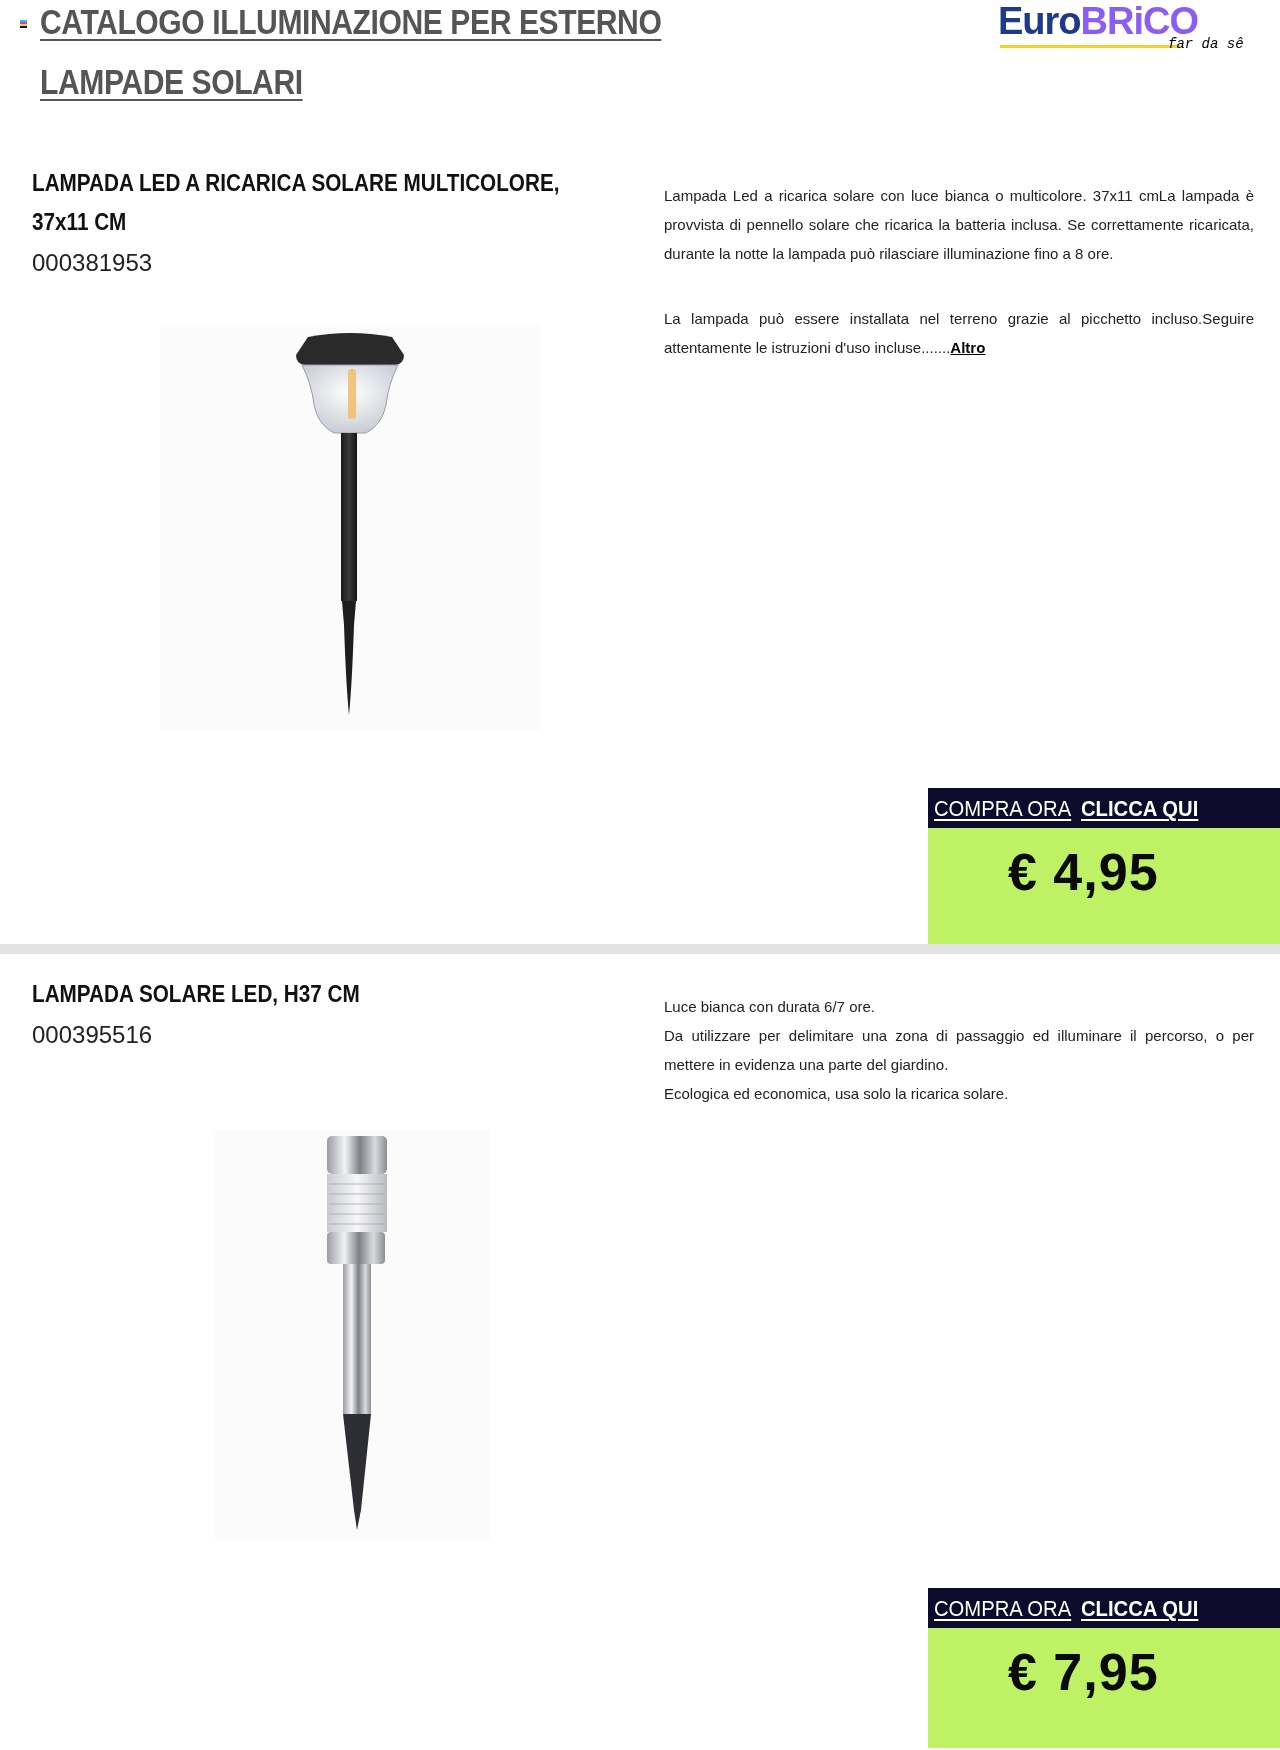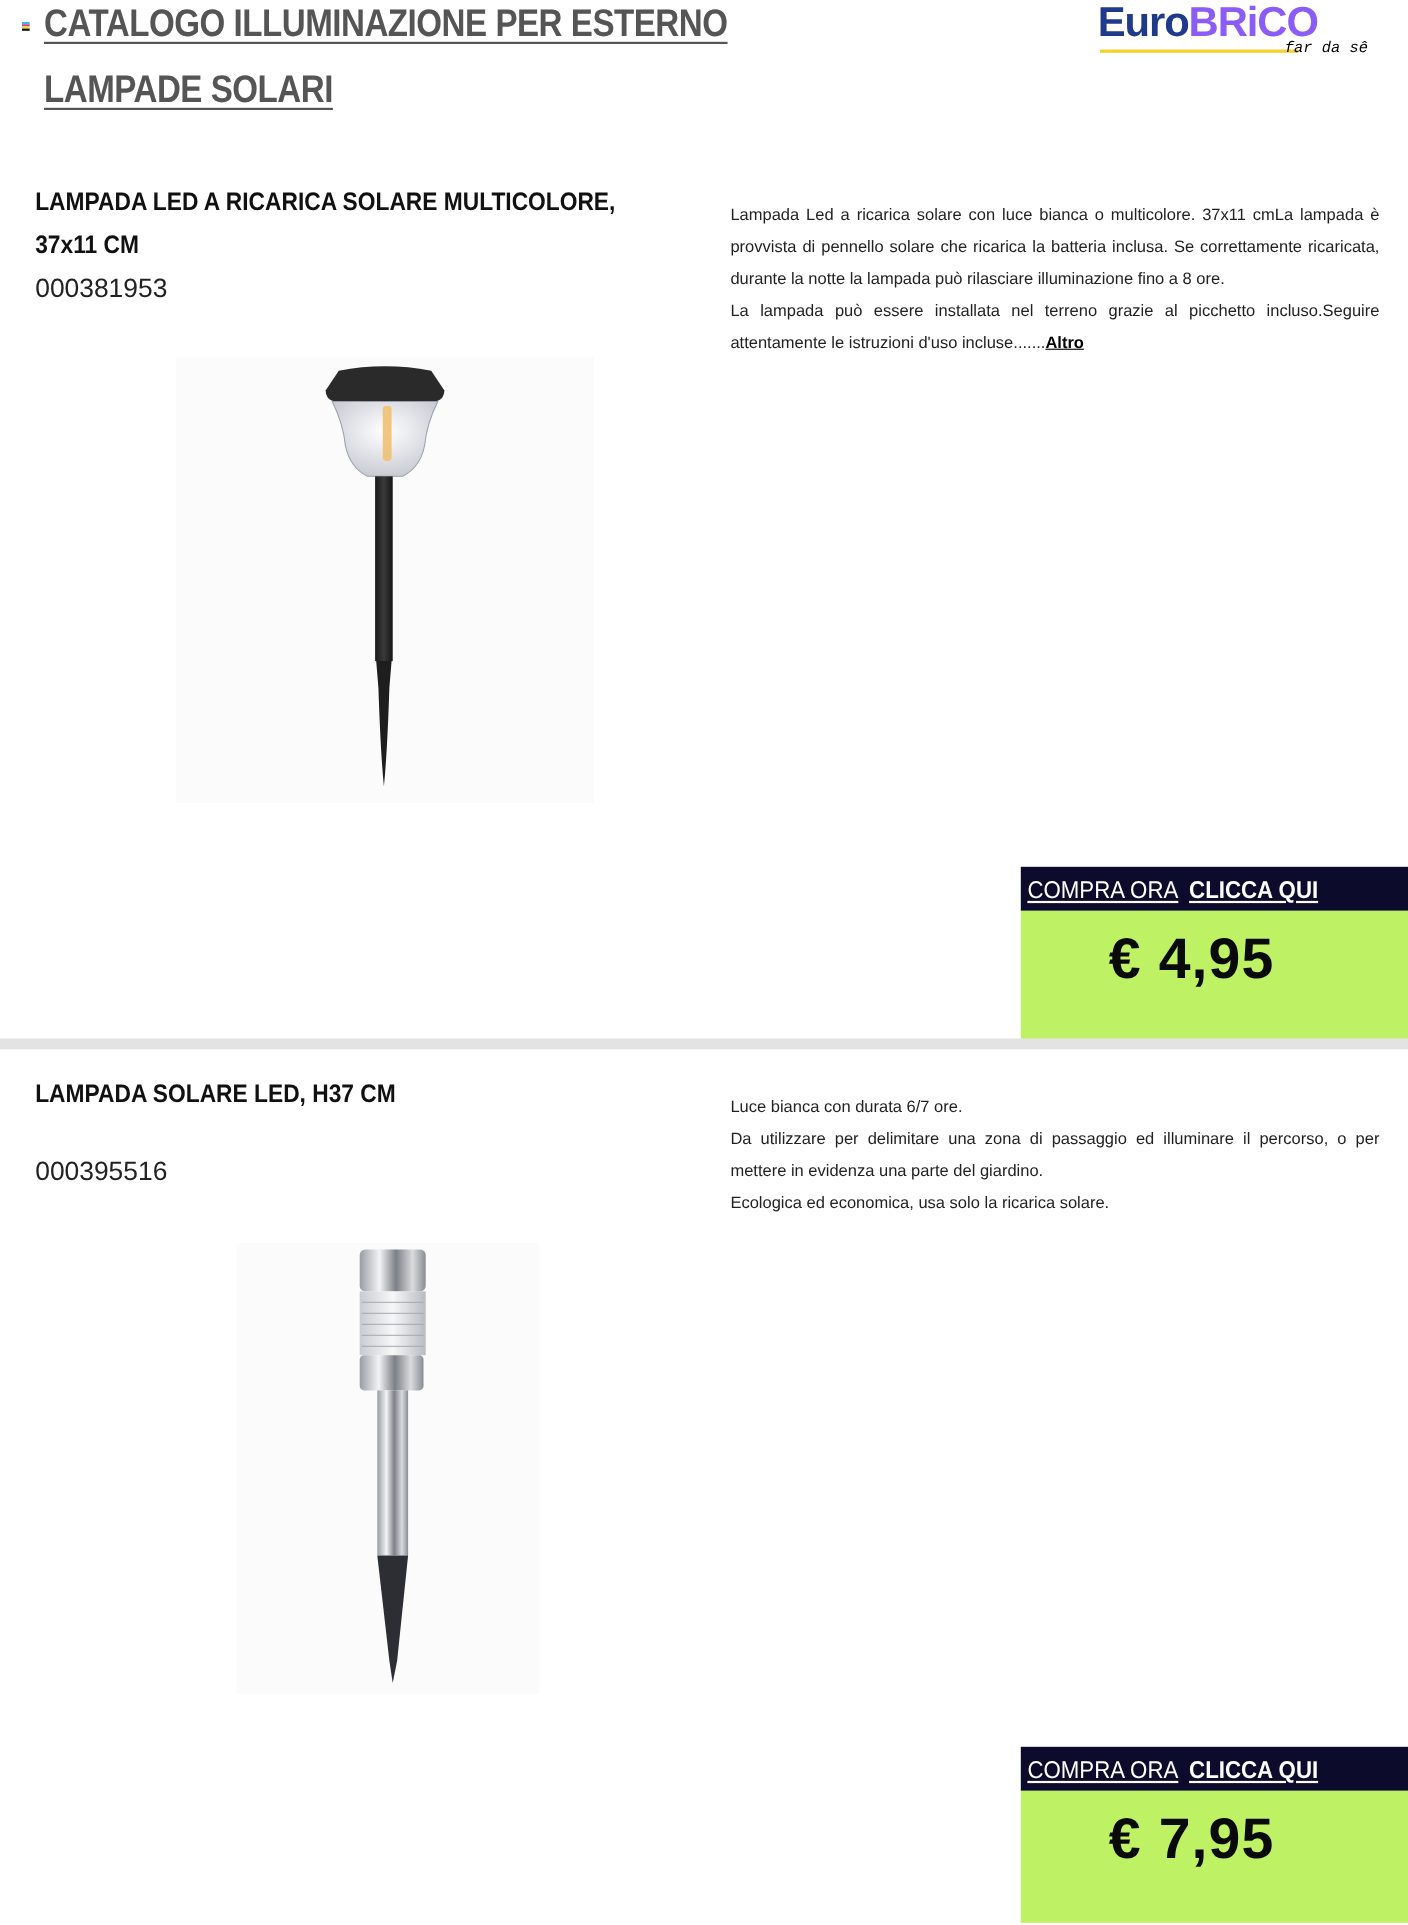--- a/index.html
+++ b/index.html
@@ -78,39 +78,39 @@
     <path d="M148 12 Q190 4 232 12 L244 30 Q244 38 236 40 L144 40 Q136 38 136 30 Z" fill="#2a2a2a"></path>
     <path d="M142 40 L238 40 Q228 60 226 80 Q222 100 206 108 L174 108 Q158 100 154 80 Q152 60 142 40 Z" fill="url(#glass1)" stroke="#9aa0aa" stroke-width="1"></path>
     <rect x="188" y="44" width="8" height="50" rx="3" fill="#f0c070" opacity="0.9"></rect>
     <rect x="181" y="108" width="16" height="168" fill="url(#pole1)"></rect>
     <path d="M182 276 L196 276 L194 300 Q192 360 189 390 Q186 360 184 300 Z" fill="#1e1e1e"></path>
   </svg>
 </div>
 
 <div class="abs desc" style="top:181px;">
   <p>Lampada Led a ricarica solare con luce bianca o multicolore. 37x11 cmLa lampada è provvista di pennello solare che ricarica la batteria inclusa. Se correttamente ricaricata, durante la notte la lampada può rilasciare illuminazione fino a 8 ore.</p>
-  <p style="text-align:justify;"><span>La lampada può essere installata nel terreno grazie al picchetto incluso.Seguire attentamente le istruzioni d'uso incluse.......</span><a href="#">Altro</a></p>
+  <p style="text-align:justify;margin-top:36px;"><span>La lampada può essere installata nel terreno grazie al picchetto incluso.Seguire attentamente le istruzioni d'uso incluse.......</span><a href="#">Altro</a></p>
 </div>
 
 <div class="abs pricebox" style="top:788px;">
   <div class="bar">
     <a href="#" class="c1">COMPRA ORA </a>
     <a href="#" class="c2">CLICCA QUI</a>
   </div>
   <div class="yellow">
     <div class="price">€ 4,95</div>
   </div>
 </div>
 
 <div class="abs sep"></div>
 
 <div class="abs prod-name" style="top:975px;">
   <div>LAMPADA SOLARE LED, H37 CM</div>
 </div>
-<div class="abs sku" style="top:1052px;text-align:right;">000395516</div>
+<div class="abs sku" style="top:1021px;text-align:right;">000395516</div>
 
 <div class="abs imgbox" style="left:215px; top:1130px; width:275px; height:410px;">
   <svg width="275" height="410" viewBox="0 0 275 410">
     <defs>
       <linearGradient id="steel" x1="0" x2="1">
           <stop offset="0" stop-color="#9a9da3"></stop>
           <stop offset="0.3" stop-color="#f2f3f5"></stop>
           <stop offset="0.55" stop-color="#7c7f86"></stop>
           <stop offset="0.8" stop-color="#d9dbde"></stop>
           <stop offset="1" stop-color="#8a8d93"></stop>

